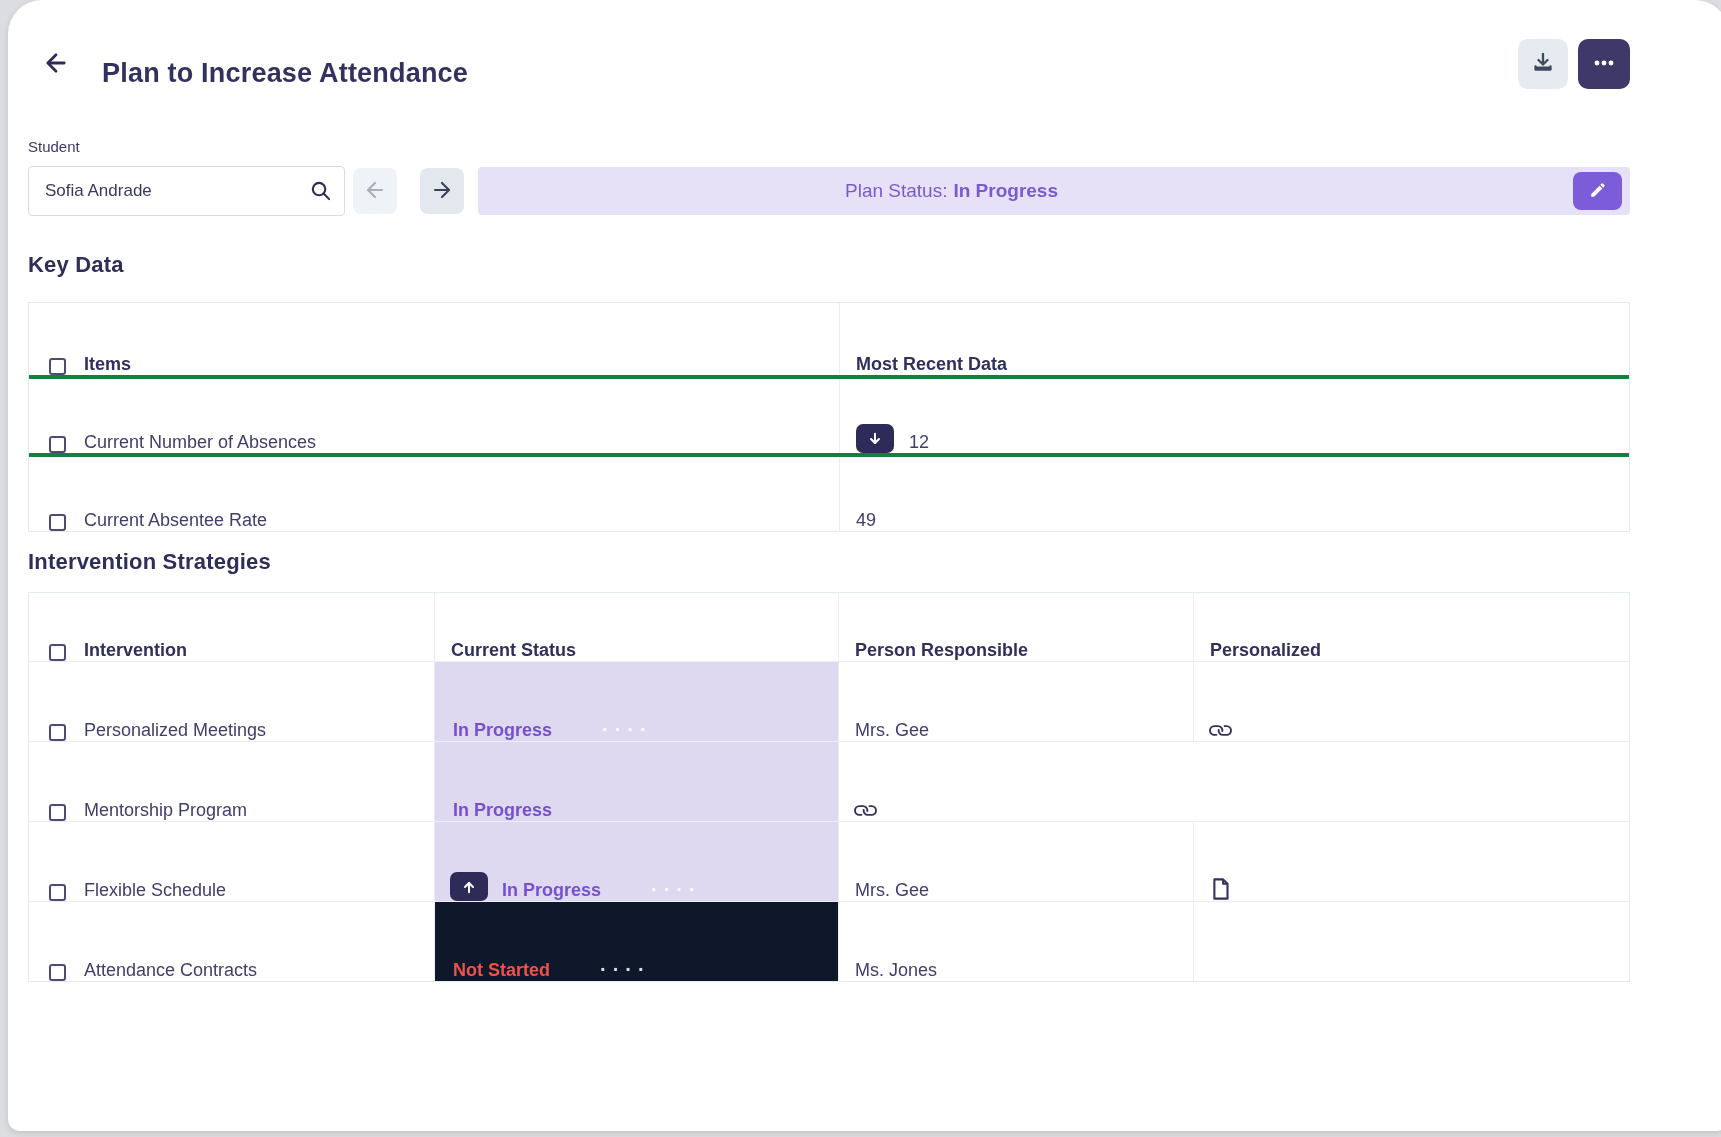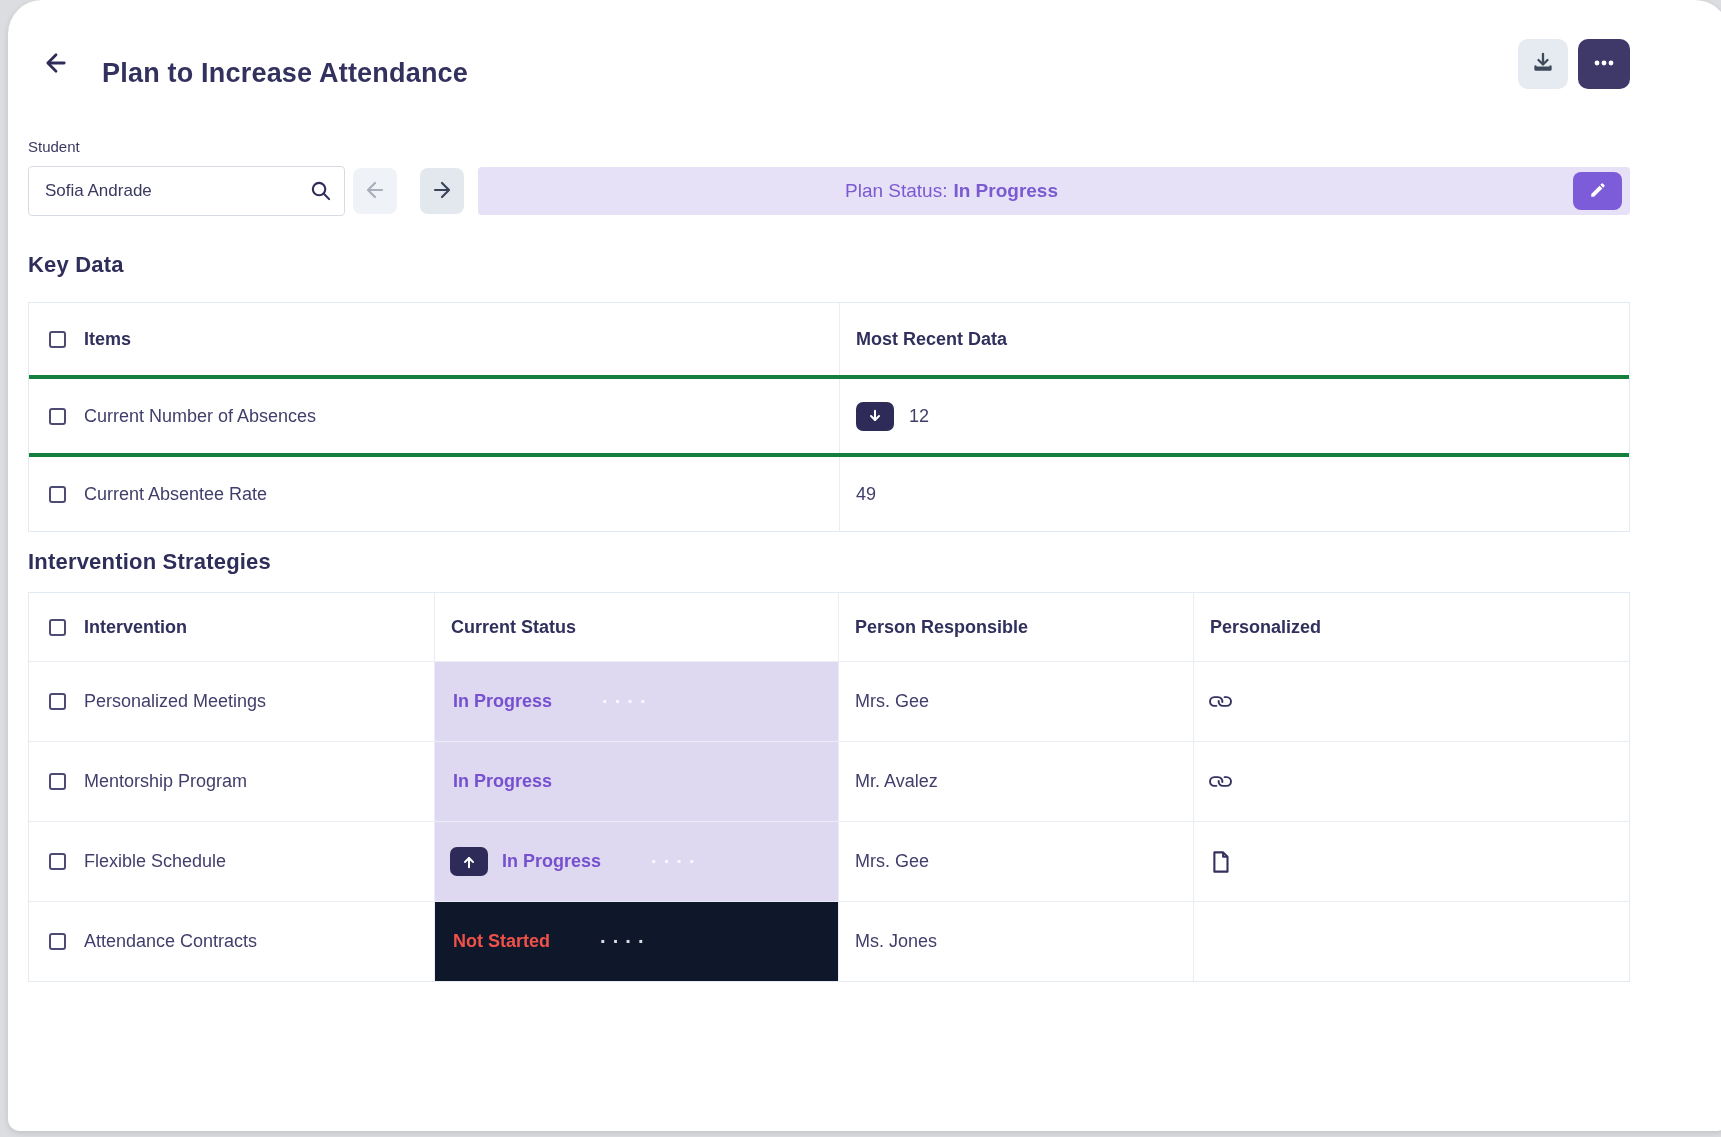--- a/index.html
+++ b/index.html
@@ -60,21 +60,21 @@
   .tbl { border:1px solid #e4eaf2; background:#fff; }
   .kd-tbl { margin-top:24px; }
   .is-tbl { margin-top:17px; }
   .trow { display:grid; }
   .kd-tbl .trow { grid-template-columns:810px 790px; }
   .is-tbl .trow { grid-template-columns:405px 404px; grid-template-columns:405px 404px 355px 436px; }
   .thead { height:72px; }
   .kd-tbl .tr { height:78px; border-top:4px solid #15803d; }
   .is-tbl .thead { height:68px; }
   .is-tbl .tr { height:80px; border-top:1px solid #e9eef5; }
-  .cell { display:flex; align-items:center; padding-left:16px; min-width:0; }
+  .cell { display:flex; align-items:flex-end; padding-left:16px; min-width:0; }
   .cell + .cell { border-left:1px solid #e9eef5; }
   .first-cell { padding-left:20px; }
   .hdr-txt { font-size:18px; font-weight:bold; color:#312f5c; }
   .cell-txt { font-size:18px; color:#403e6a; }
   .checkbox {
     width:17px; height:17px; border:2px solid #4d4b74; border-radius:3px;
     margin-right:18px; flex:none; background:#fff; cursor:pointer;
   }
   .badge {
     width:38px; height:29px; background:#2e2b58; border-radius:7px;
@@ -247,23 +247,20 @@
 
       <div class="trow tr">
         <div class="cell first-cell">
           <div class="checkbox"></div>
           <span class="cell-txt">Mentorship Program</span>
         </div>
         <div class="cell status-cell st-progress" style="padding-left:18px;">
           <span class="st-label">In Progress</span>
           <span class="hint-dots"></span>
         </div>
-        <div class="cell">
-            <span class="cell-txt">Mr. Avalez</span>
-          </div>
         <div class="cell attach-cell">
           <span class="rot45">
             <svg width="21" height="21" viewBox="0 0 24 24" fill="none" stroke="#33315e" stroke-width="2.2" stroke-linecap="round" stroke-linejoin="round">
                 <path d="M10 13a5 5 0 0 0 7.54.54l3-3a5 5 0 0 0-7.07-7.07l-1.72 1.71"></path>
                 <path d="M14 11a5 5 0 0 0-7.54-.54l-3 3a5 5 0 0 0 7.07 7.07l1.71-1.71"></path>
               </svg>
           </span>
         </div>
       </div>
 

